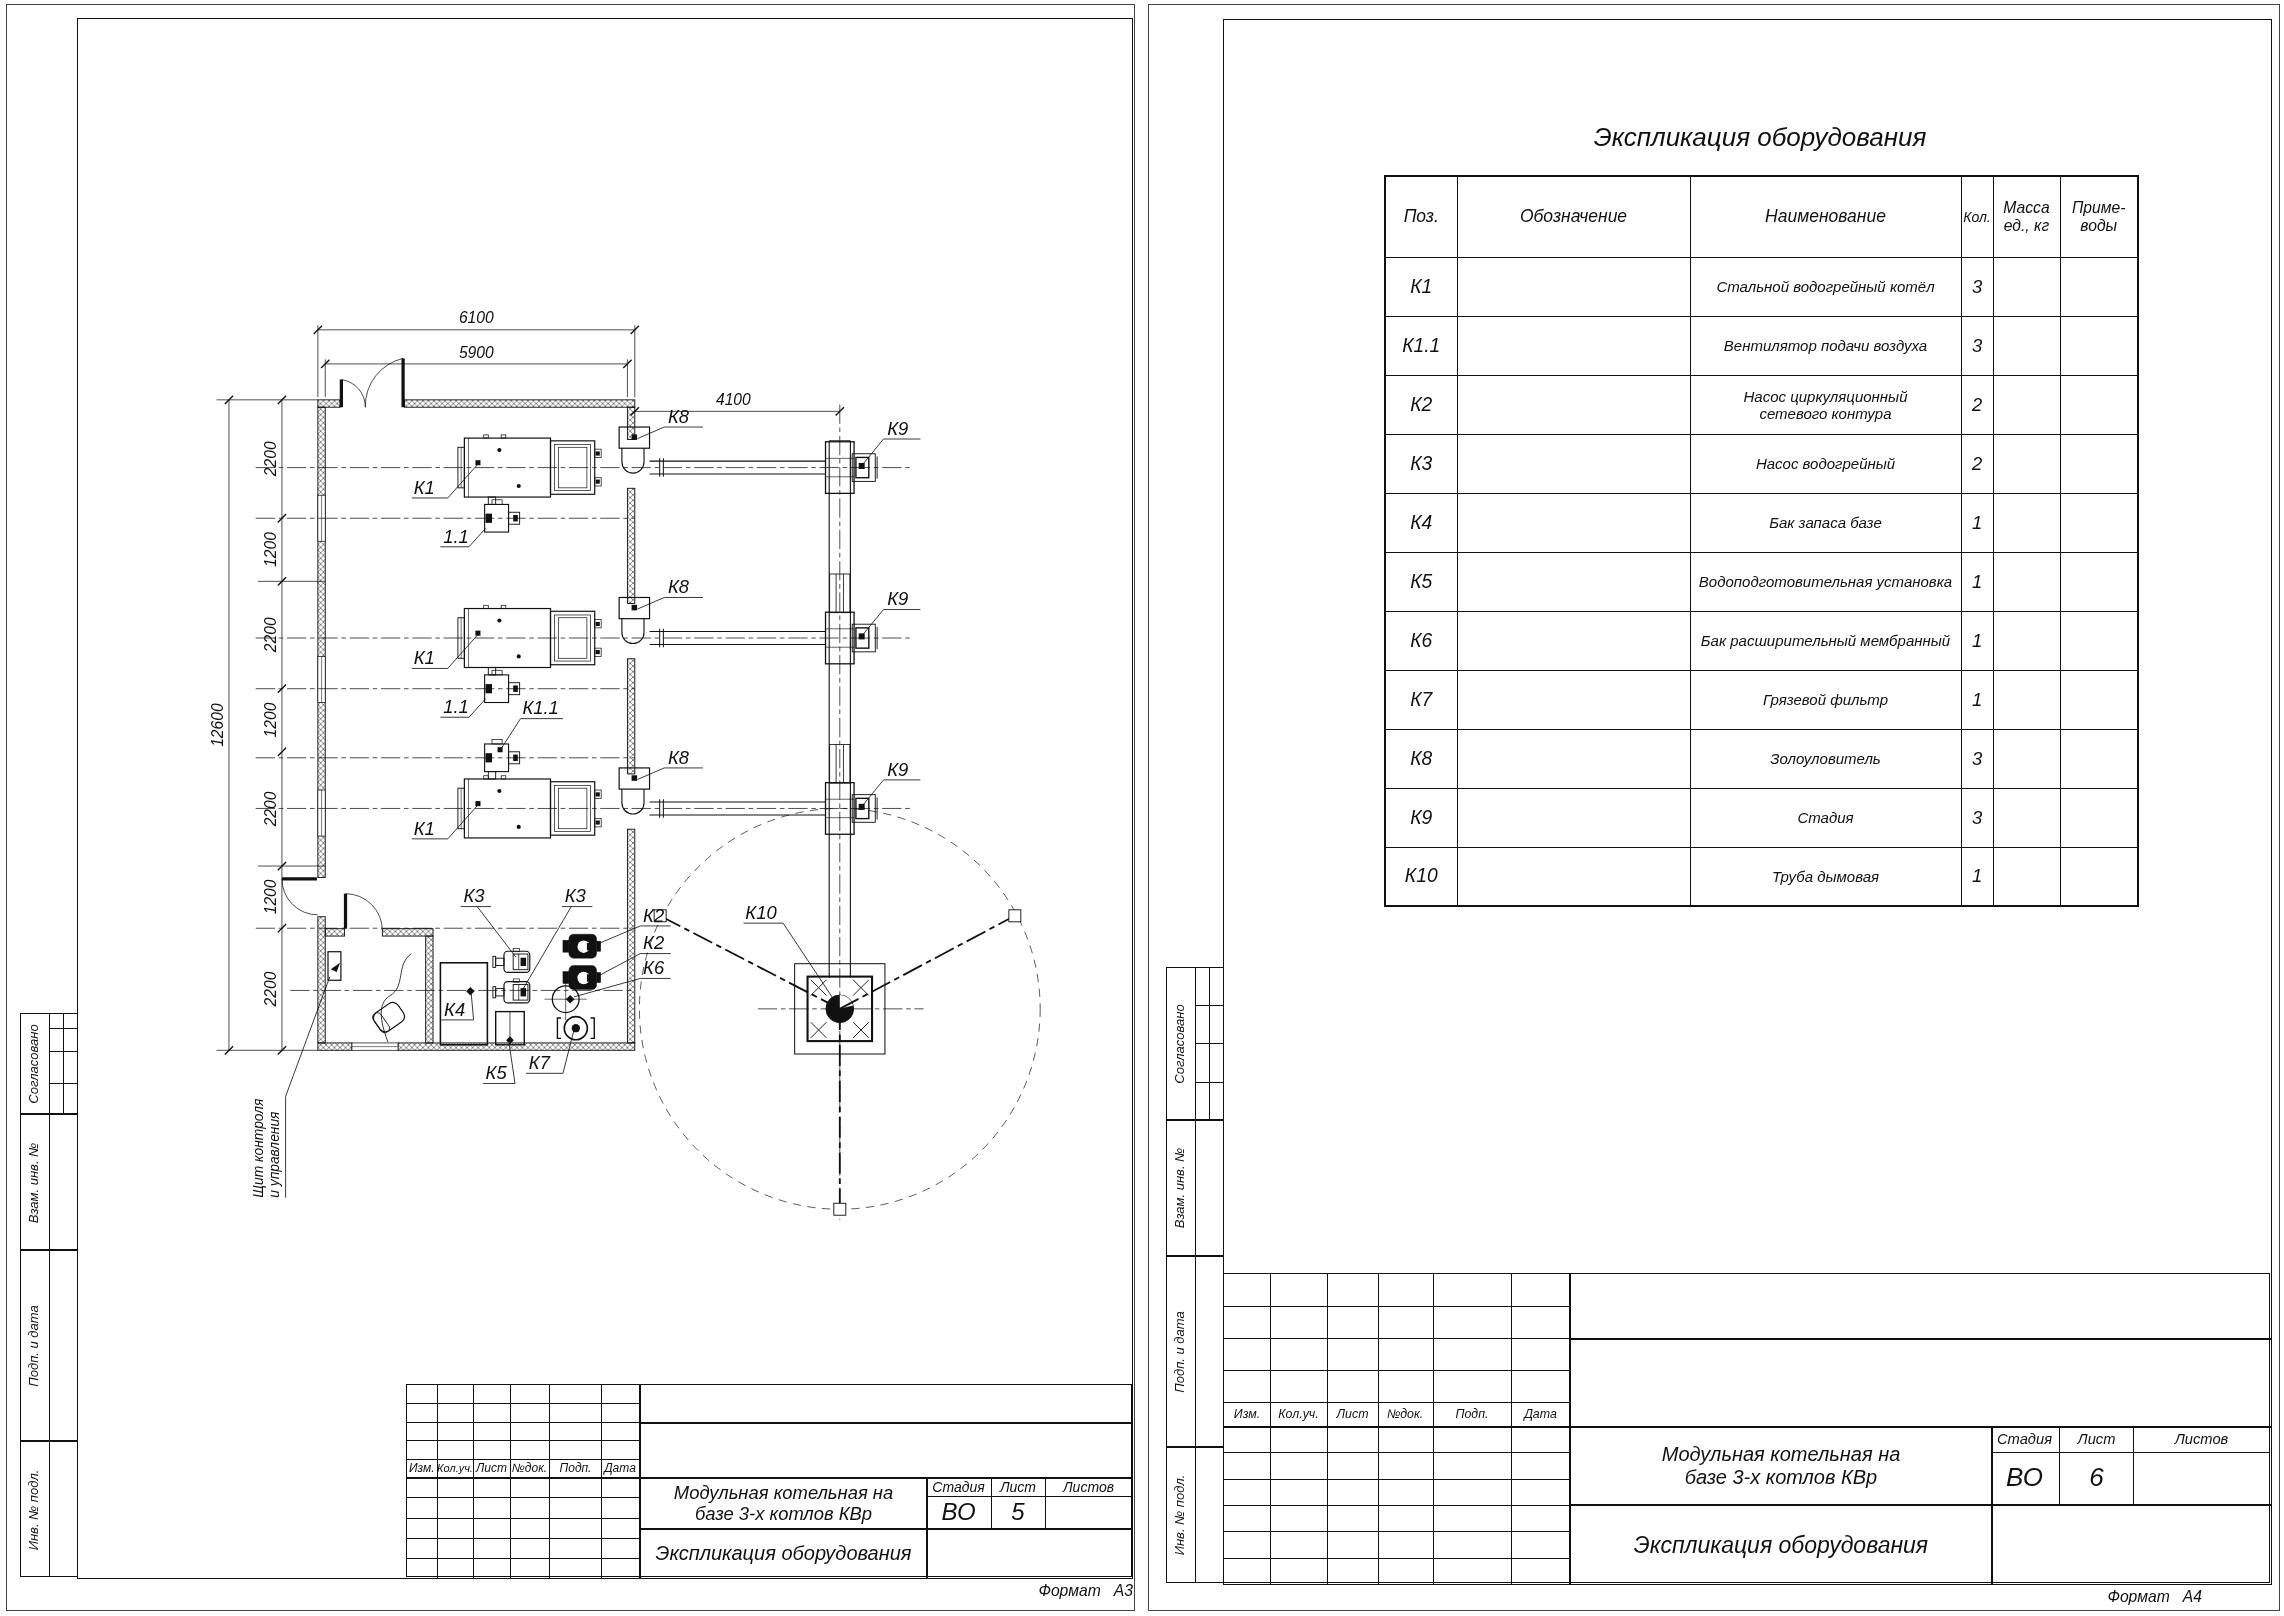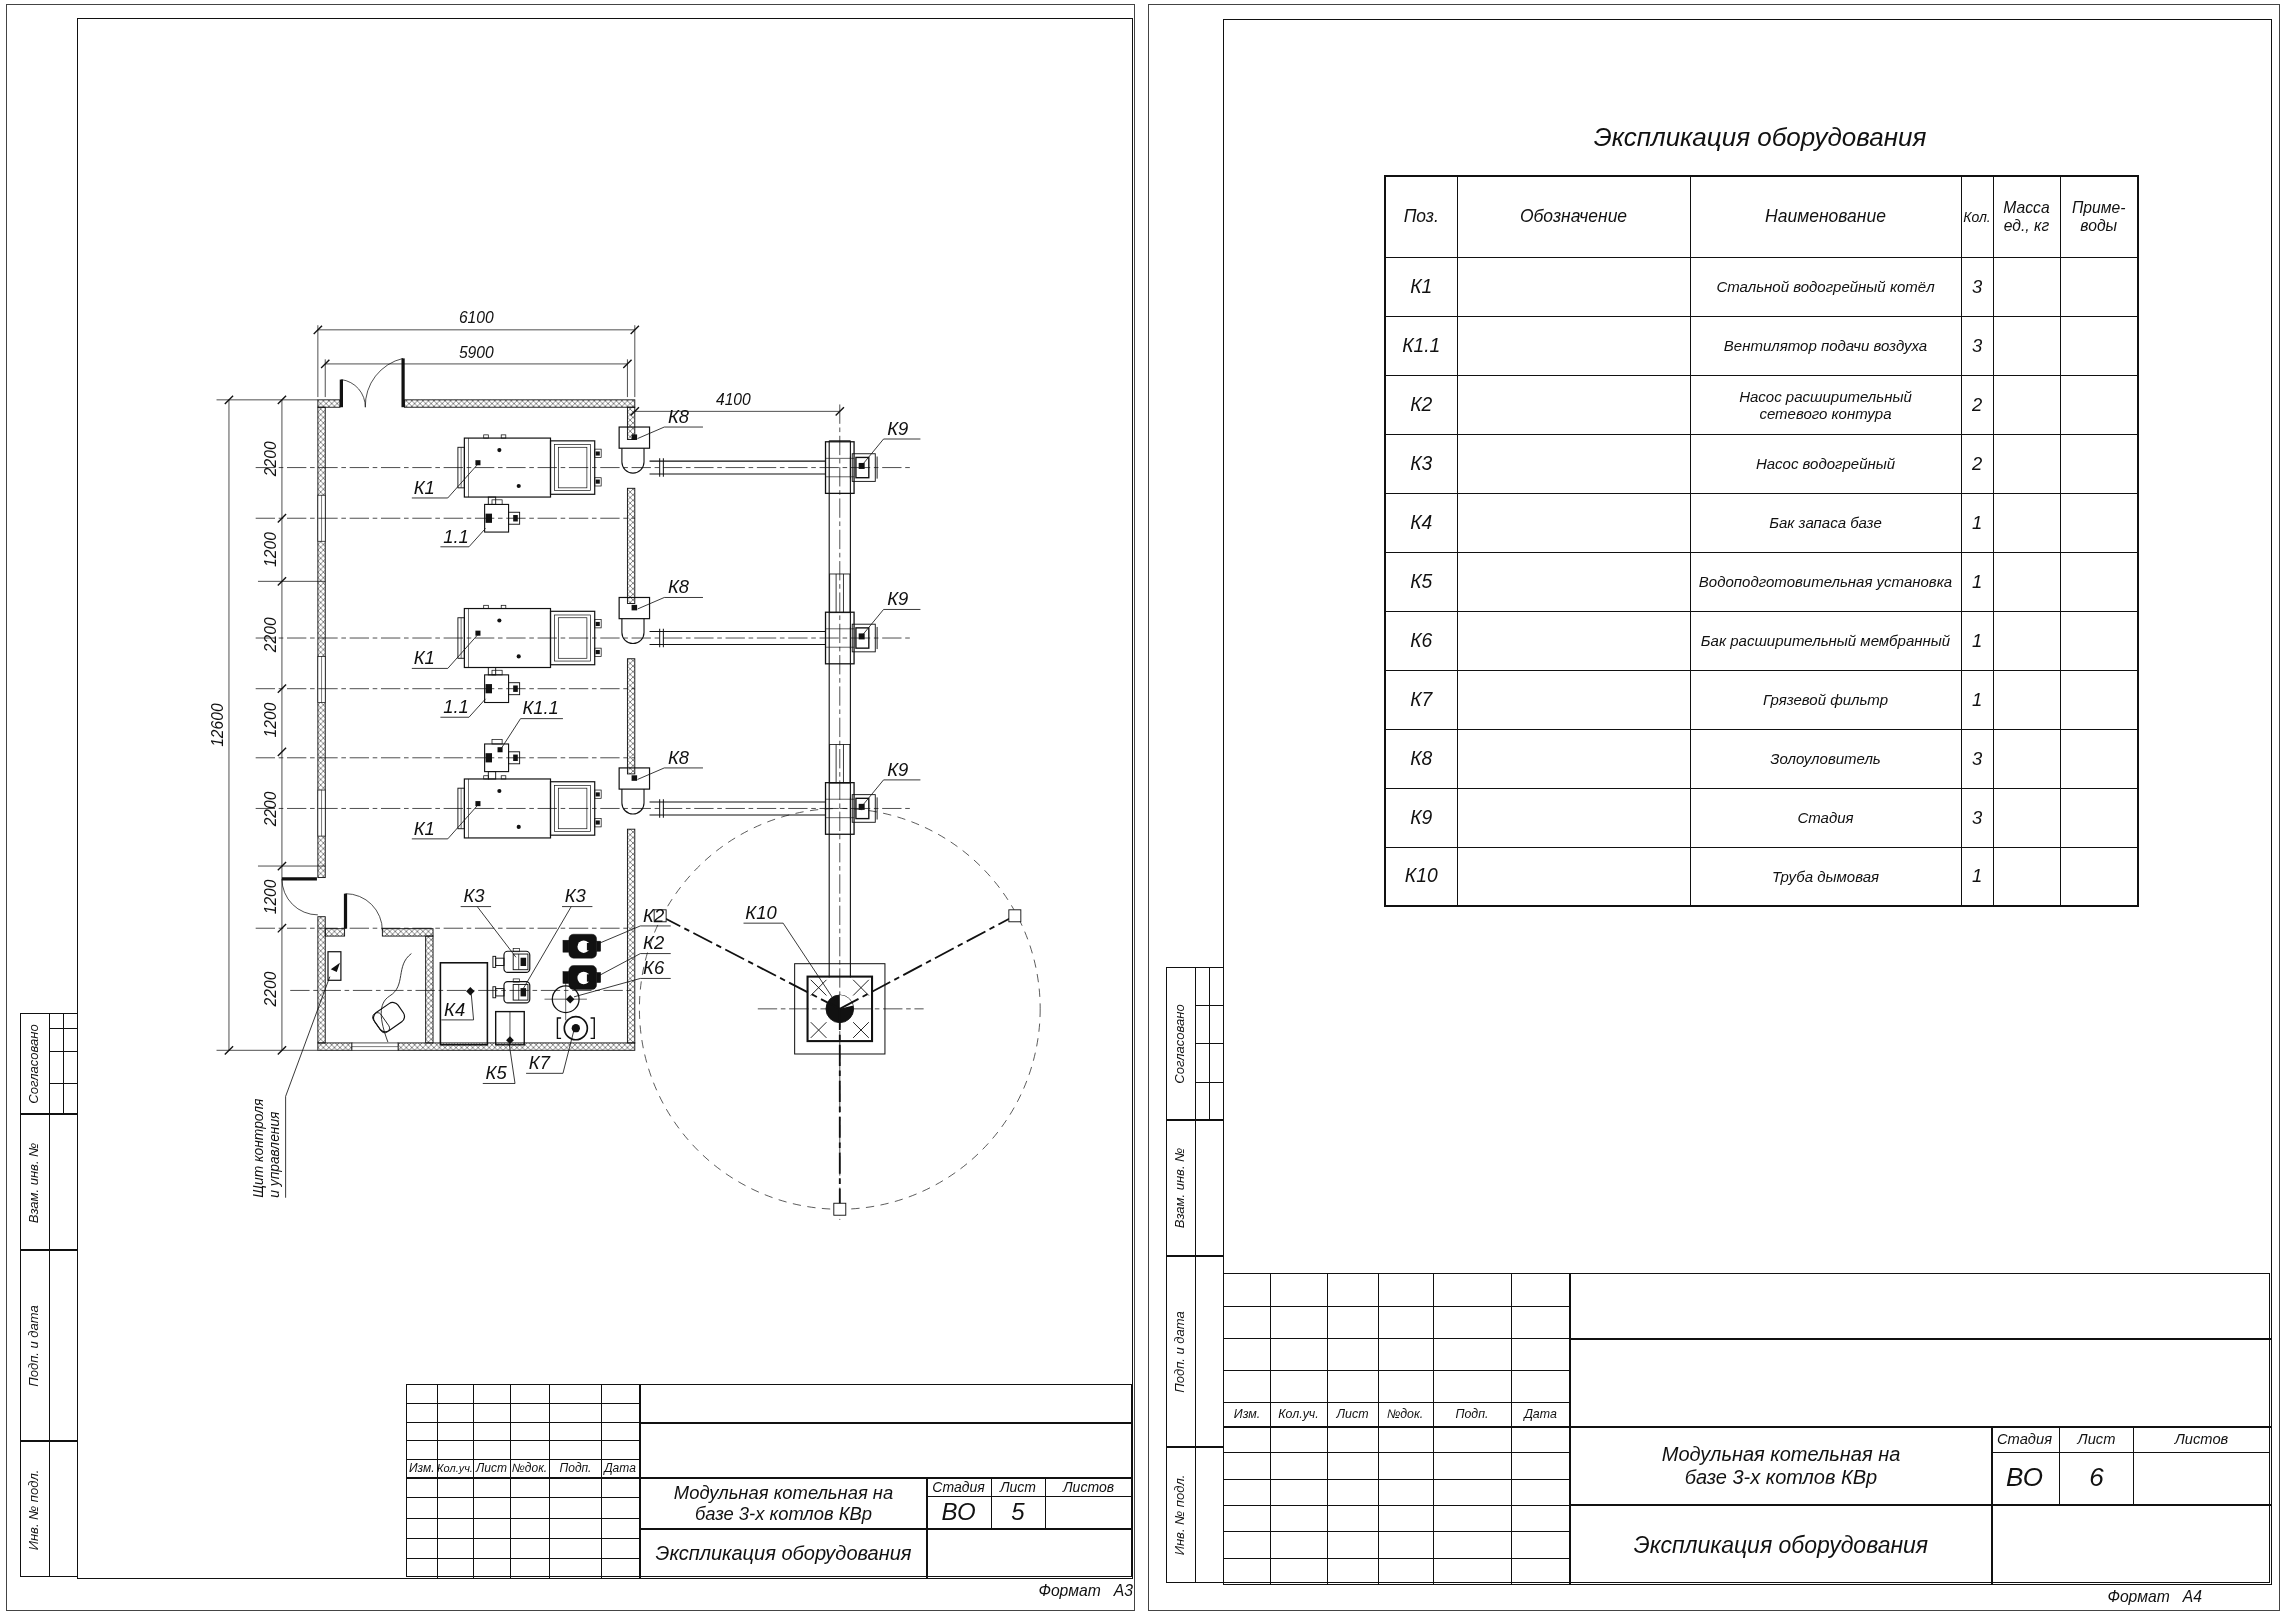--- a/index.html
+++ b/index.html
@@ -511,21 +511,21 @@
         <td class="pos">К1.1</td>
         <td></td>
         <td class="nam">Вентилятор подачи воздуха</td>
         <td class="qty">3</td>
         <td></td>
         <td></td>
       </tr>
   <tr style="height:59px;">
         <td class="pos">К2</td>
         <td></td>
-        <td class="nam">Насос расширительный
+        <td class="nam">Насос циркуляционный
 сетевого контура</td>
         <td class="qty">2</td>
         <td></td>
         <td></td>
       </tr>
   <tr style="height:59px;">
         <td class="pos">К3</td>
         <td></td>
         <td class="nam">Насос водогрейный</td>
         <td class="qty">2</td>

